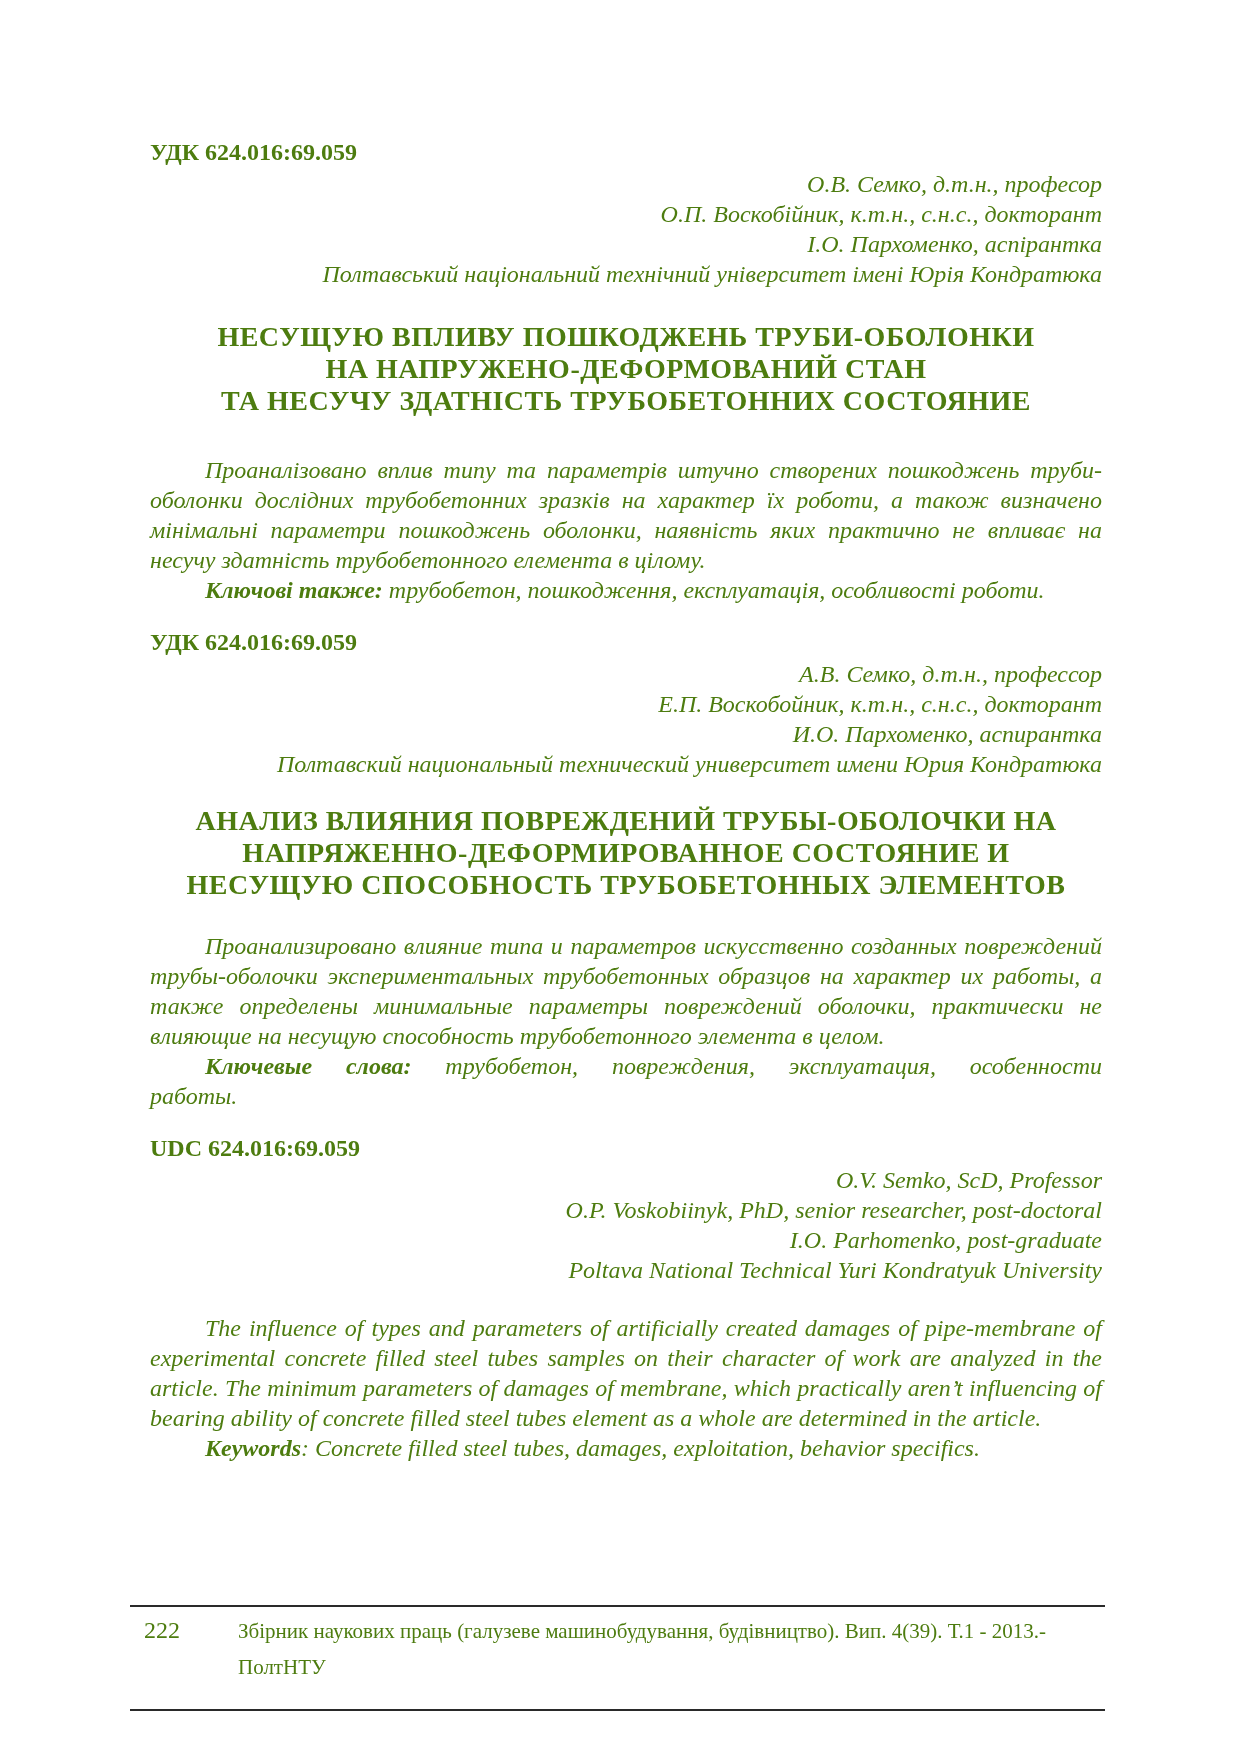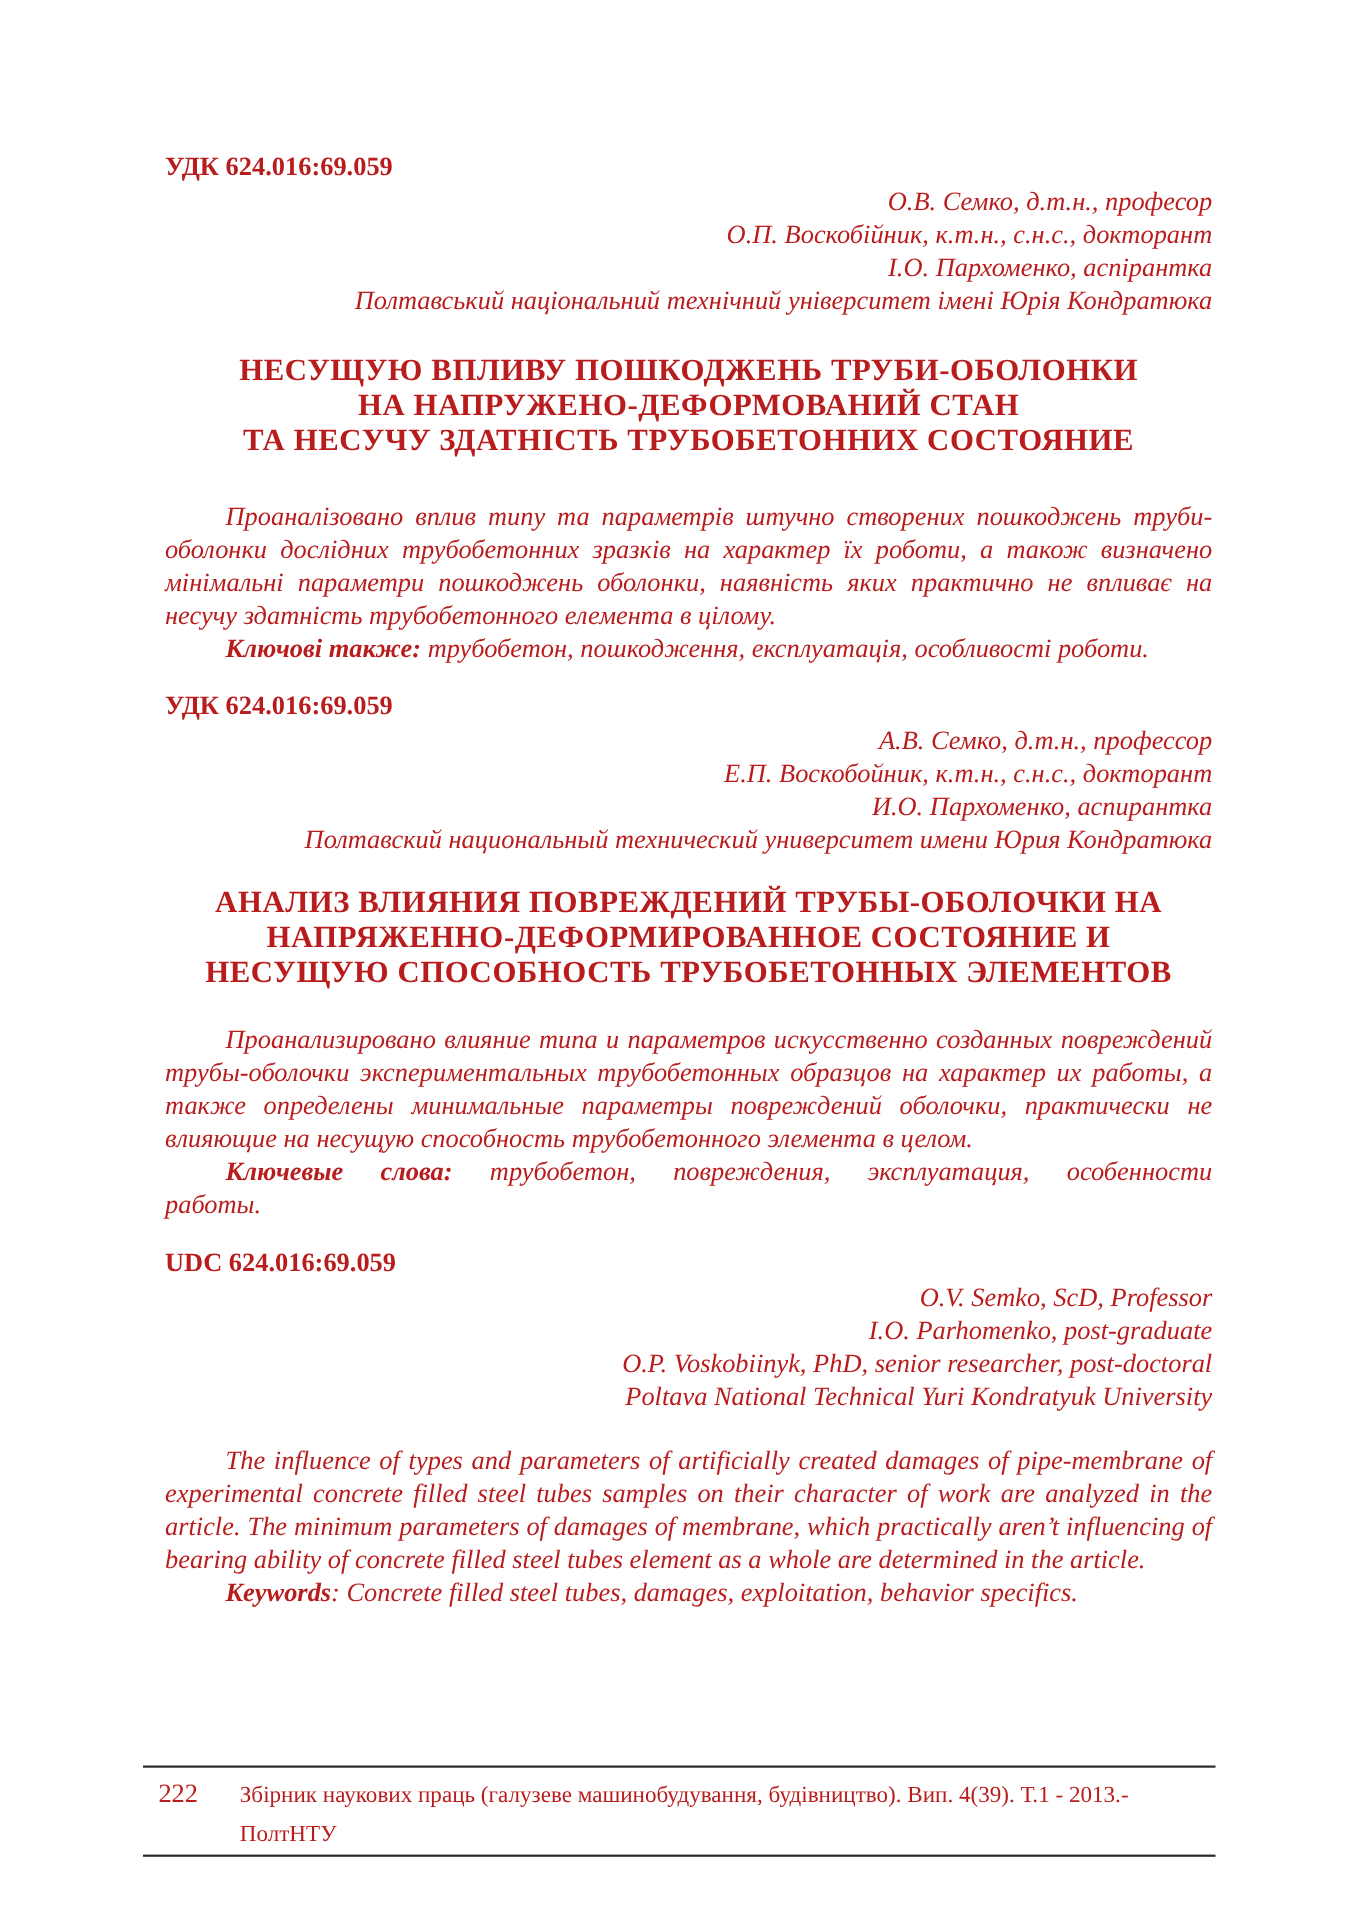--- a/index.html
+++ b/index.html
@@ -2,21 +2,21 @@
 <html><head>
 <meta charset="utf-8">
 <style>
   html, body { margin: 0; padding: 0; background: #ffffff; }
   .page {
     position: relative;
     width: 1241px;
     height: 1754px;
     background: #ffffff;
     font-family: "Liberation Serif", serif;
-    color: #b91c1c;
+    color: #4d7c0f;
     overflow: hidden;
   }
   .content {
     position: absolute;
     left: 150px;
     top: 137px;
     width: 952px;
   }
   .udc {
     margin: 0;
@@ -65,24 +65,24 @@
   }
   .kw b { font-weight: bold; }
   .kw-wide { word-spacing: 20px; }
   .footer {
     position: absolute;
     left: 130px;
     top: 1605px;
     width: 975px;
     border-top: 2px solid #2a2a2a;
     border-bottom: 2px solid #2a2a2a;
-    padding: 6px 4px 1px 14px;
+    padding: 6px 4px 24px 14px;
     display: flex;
     align-items: baseline;
-    gap: 38px;
+    gap: 58px;
     box-sizing: border-box;
   }
   .pagenum {
     font-size: 24px;
     line-height: 26px;
   }
   .journal {
     font-size: 21px;
     line-height: 36px;
   }
@@ -116,22 +116,22 @@
       </div>
       <h1 class="title title-ru"><span>АНАЛИЗ ВЛИЯНИЯ ПОВРЕЖДЕНИЙ ТРУБЫ-ОБОЛОЧКИ НА</span><br><span>НАПРЯЖЕННО-ДЕФОРМИРОВАННОЕ СОСТОЯНИЕ И</span><br><span>НЕСУЩУЮ СПОСОБНОСТЬ ТРУБОБЕТОННЫХ ЭЛЕМЕНТОВ</span></h1>
       <p class="abstract abstract-ru">Проанализировано влияние типа и параметров искусственно созданных повреждений трубы-оболочки экспериментальных трубобетонных образцов на характер их работы, а также определены минимальные параметры повреждений оболочки, практически не влияющие на несущую способность трубобетонного элемента в целом.</p>
       <p class="kw kw-wide"><b>Ключевые слова:</b><span> трубобетон, повреждения, эксплуатация, особенности работы.</span></p>
     </section>
 
     <section>
       <p class="udc udc-en">UDC 624.016:69.059</p>
       <div class="authors">
         <p>O.V. Semko, ScD, Professor</p>
+        <p>O.P. Voskobiinyk, PhD, senior researcher, post-doctoral</p>
         <p>I.O. Parhomenko, post-graduate</p>
-        <p>O.P. Voskobiinyk, PhD, senior researcher, post-doctoral</p>
         <p>Poltava National Technical Yuri Kondratyuk University</p>
       </div>
       <p class="abstract abstract-en">The influence of types and parameters of artificially created damages of pipe-membrane of experimental concrete filled steel tubes samples on their character of work are analyzed in the article. The minimum parameters of damages of membrane, which practically aren’t influencing of bearing ability of concrete filled steel tubes element as a whole are determined in the article.</p>
       <p class="kw"><b>Keywords</b><span>: Concrete filled steel tubes, damages, exploitation, behavior specifics.</span></p>
     </section>
 
   </div>
 
   <div class="footer">
     <span class="pagenum">222</span>

